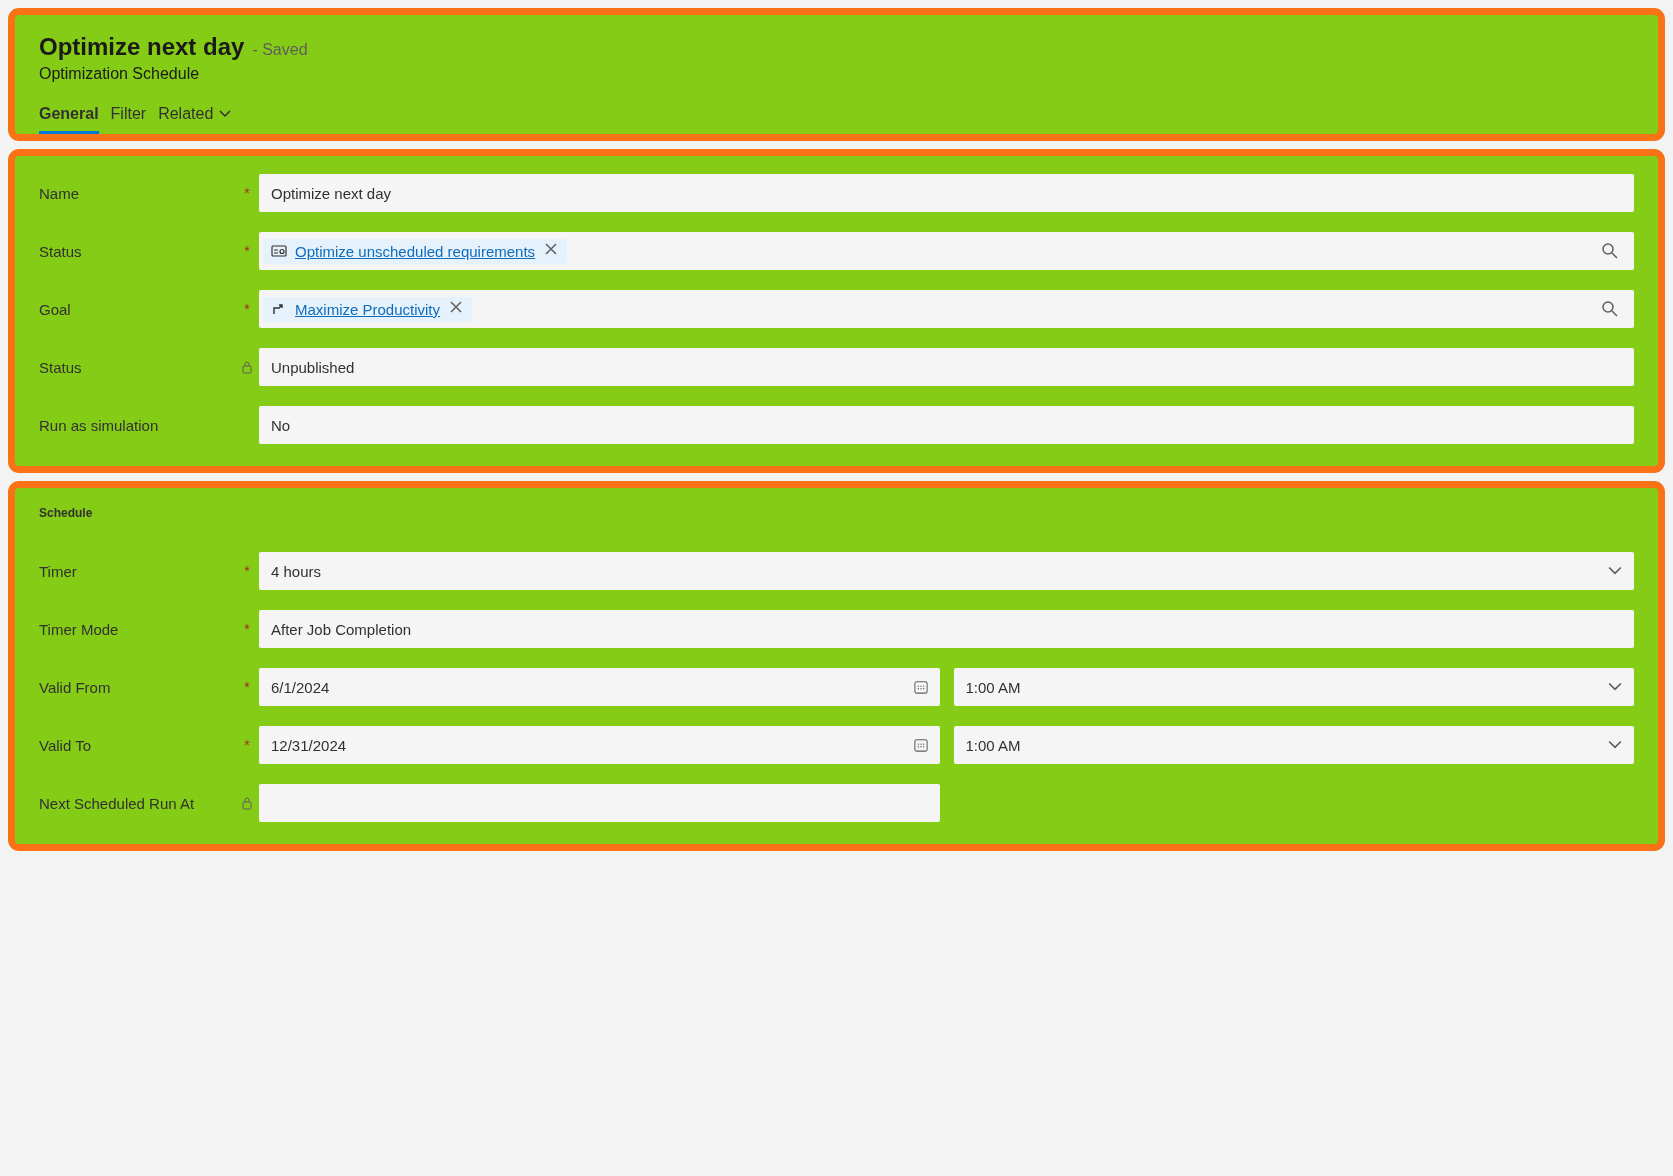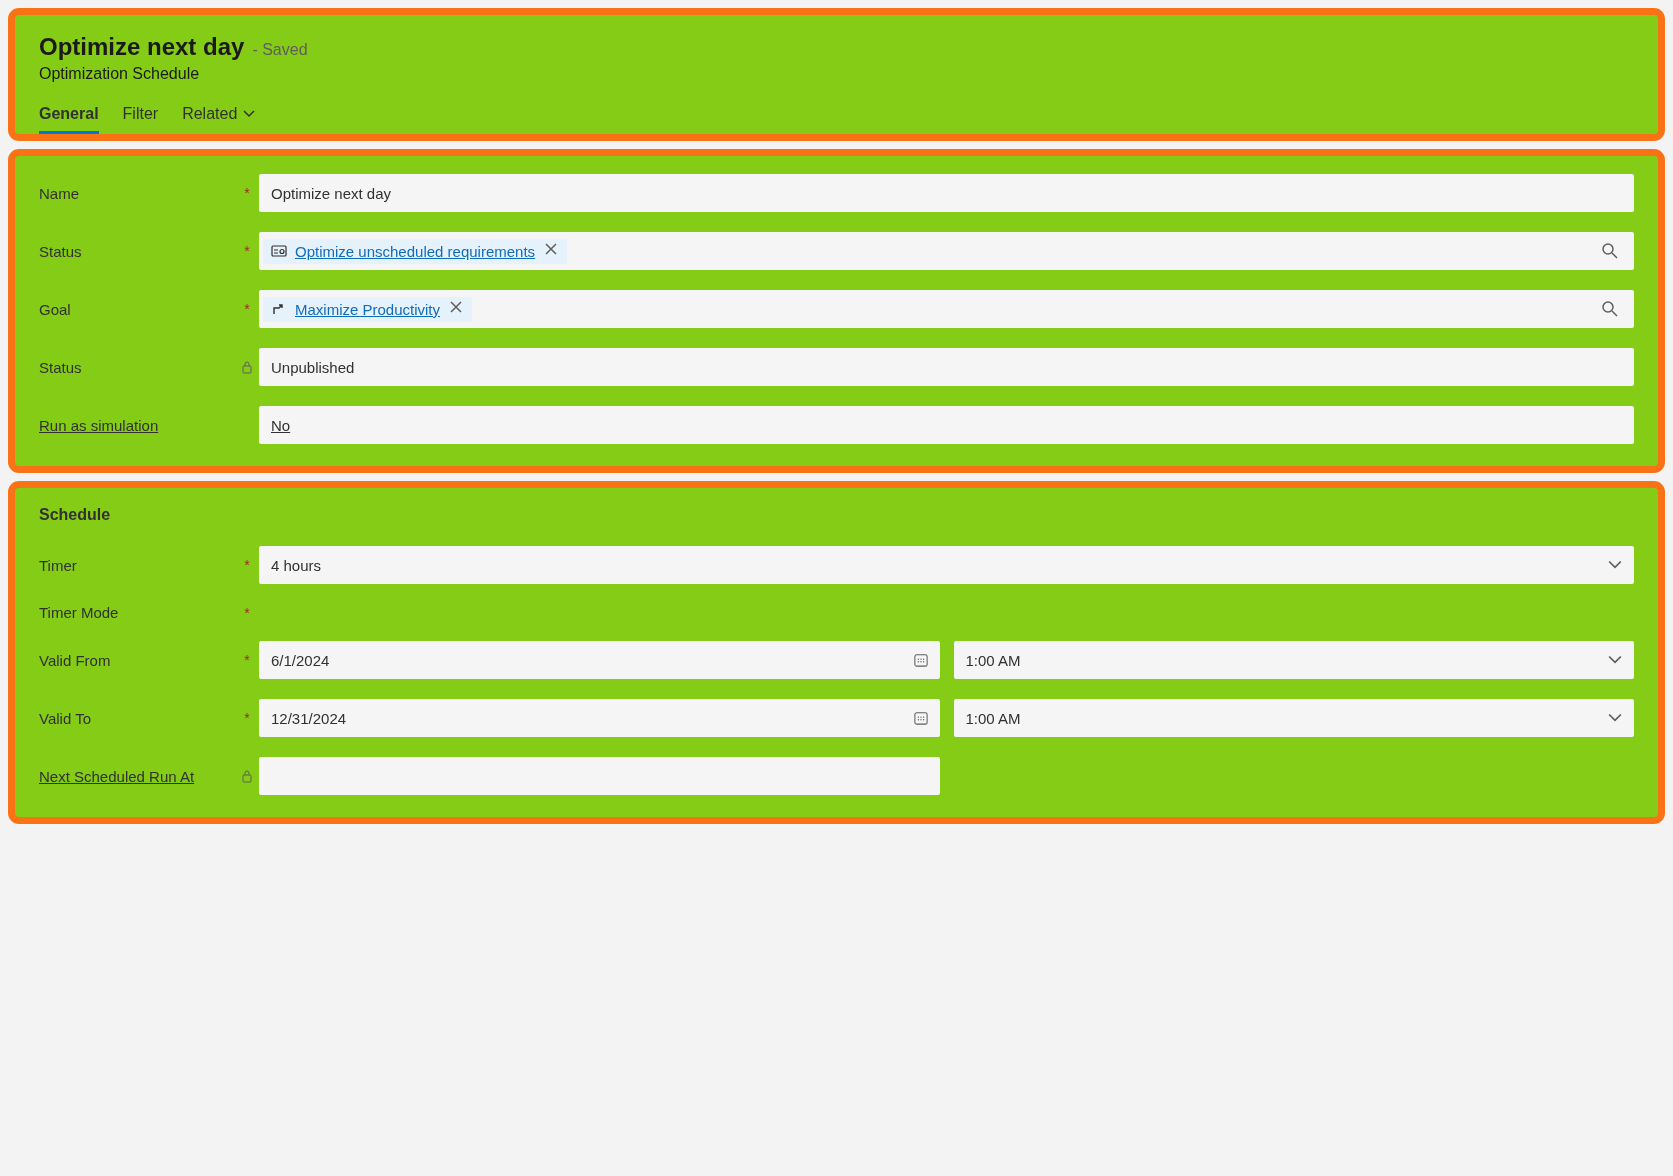--- a/index.html
+++ b/index.html
@@ -13,34 +13,34 @@
     background: #84cc16;
     border: 7px solid #f97316;
     border-radius: 11px;
     margin: 8px;
   }
   .header-card { padding: 18px 24px 0 24px; }
   .title-row { display: flex; align-items: baseline; gap: 8px; margin-bottom: 4px; }
   .title { font-size: 24px; font-weight: 700; color: #1b1a19; }
   .saved { font-size: 16px; color: #605e5c; font-weight: 400; }
   .subtitle { font-size: 16px; color: #1b1a19; margin-bottom: 22px; }
-  .tabs { display: flex; gap: 24px; align-items: center; }
+  .tabs { display: flex; gap: 12px; align-items: center; }
   .tab {
     font-size: 16px; color: #323130; padding-bottom: 8px;
     border-bottom: 3px solid transparent; cursor: pointer;
     display: inline-flex; align-items: center; gap: 6px;
   }
   .tab.active { font-weight: 600; border-bottom-color: #0078d4; }
   .chev { width: 12px; height: 12px; }
 
   .form-card { padding: 18px 24px 22px 24px; }
-  .section-title { font-size: 16px; font-weight: 600; margin-bottom: 22px; }
+  .section-title { font-size: 12px; font-weight: 600; margin-bottom: 32px; }
 
   .row { display: flex; align-items: center; margin-bottom: 20px; }
-  .row:last-child { margin-bottom: 0; text-decoration: underline; }
+  .row:last-child { margin-bottom: 0; }
   .label-col {
     width: 196px; flex-shrink: 0; font-size: 15px; color: #323130;
     display: flex; align-items: center; position: relative;
   }
   .marker-col {
     width: 24px; flex-shrink: 0; text-align: center;
     display: flex; align-items: center; justify-content: center;
   }
   .marker-col .req { color: #a4262c; font-size: 14px; }
   .marker-col svg { width: 14px; height: 14px; color: #605e5c; }
@@ -246,20 +246,25 @@
           </span>
       </div>
     </div>
   </div>
 
   <div class="row">
     <div class="label-col">Timer Mode</div>
     <div class="marker-col">
         <span class="req">*</span>
       </div>
+    <div class="field-col">
+      <div class="ctrl">
+        <span>After Job Completion</span>
+      </div>
+    </div>
   </div>
 
   <div class="row">
     <div class="label-col">Valid From</div>
     <div class="marker-col">
         <span class="req">*</span>
       </div>
     <div class="field-col">
       <div class="ctrl half">
         <span>6/1/2024</span>

